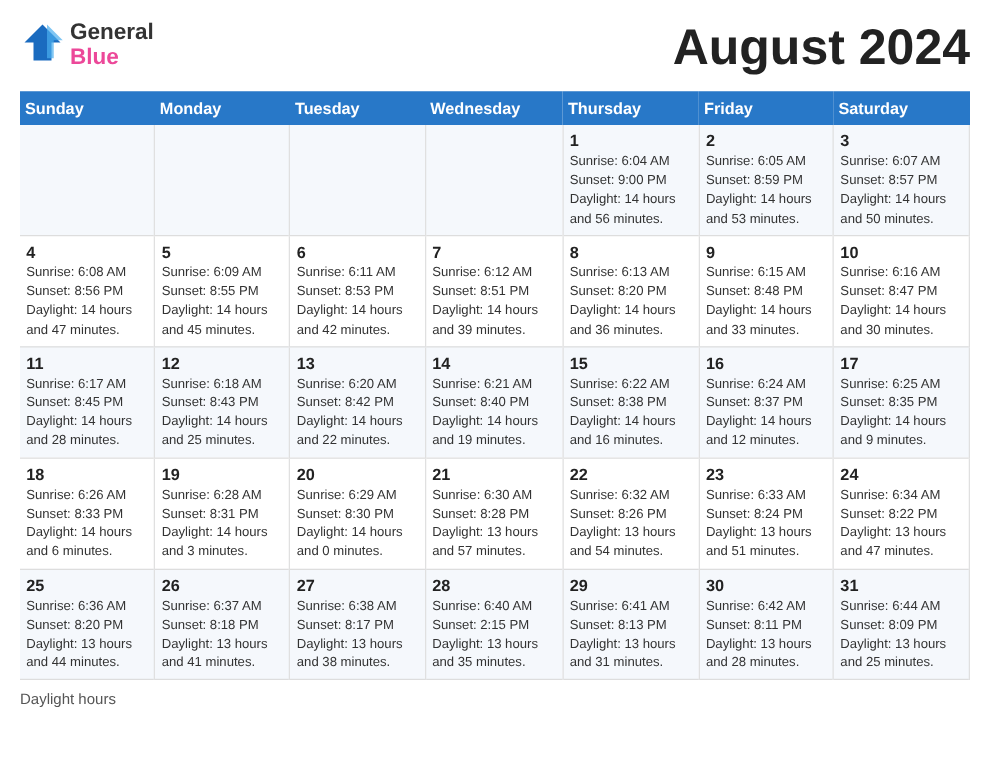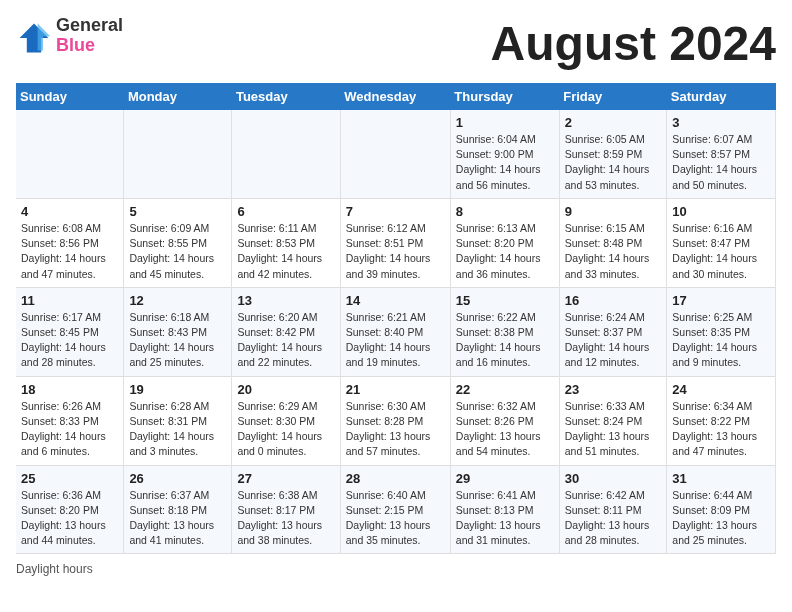--- a/index.html
+++ b/index.html
@@ -11,37 +11,37 @@
       padding: 16px;
     }
     .header {
       display: flex;
       justify-content: space-between;
       align-items: flex-start;
       margin-bottom: 12px;
     }
     .logo {
       display: flex;
-      align-items: flex-end;
+      align-items: flex-start;
       gap: 4px;
     }
     .logo-text {
       font-size: 18px;
       font-weight: bold;
       line-height: 1.1;
     }
     .logo-general { color: #333; }
     .logo-blue { color: #ec4899; }
     .logo-icon {
       width: 36px;
       height: 36px;
     }
     .title-block { text-align: right; }
     .title-block h1 {
-      font-size: 48px;
+      font-size: 40px;
       font-weight: bold;
       color: #222;
     }
     .title-block h2 {
       font-size: 16px;
       font-weight: normal;
       color: #333;
     }
     table {
       width: 100%;

